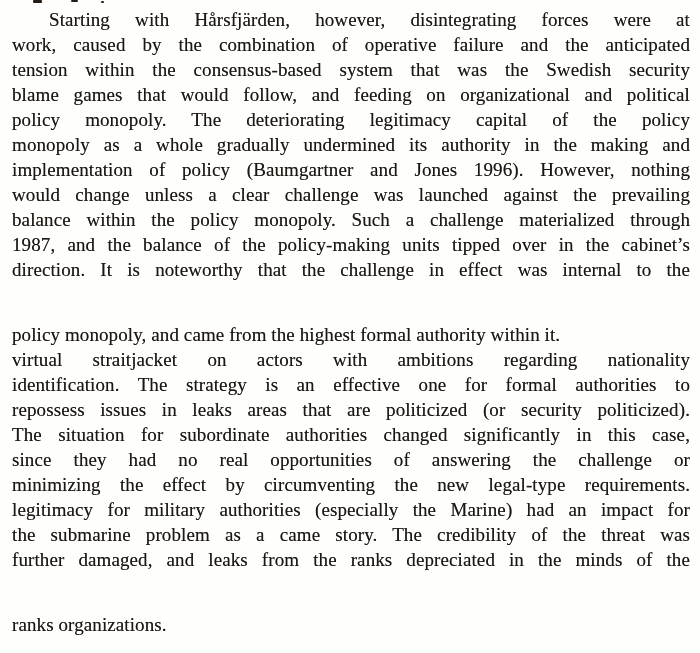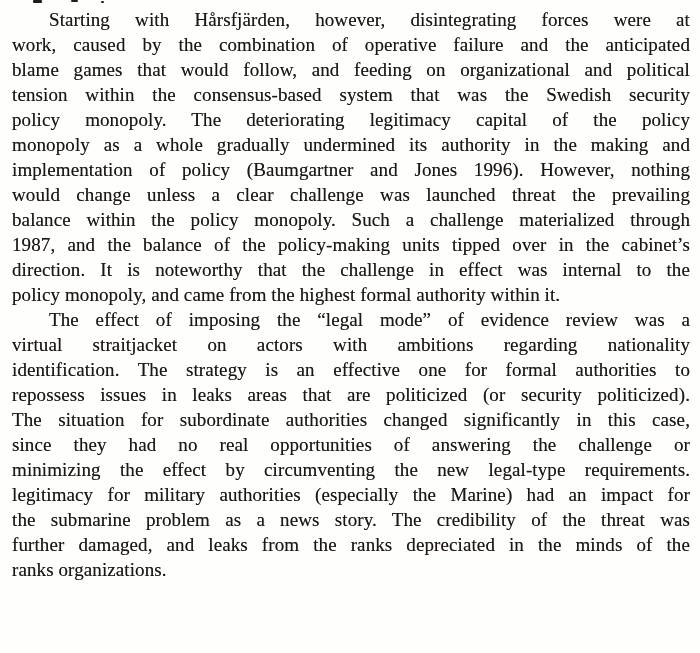--- a/index.html
+++ b/index.html
@@ -35,20 +35,21 @@
     line-height: 25px;
     text-align: justify;
     text-align-last: justify;
     white-space: nowrap;
     overflow: visible;
   }
   .line.indent { padding-left: 37px; }
   .line.last {
     text-align: right;
     text-align-last: left;
+    margin-top: 40px;
   }
   
   .frag {
     position: absolute;
     background: #221c15;
     border-radius: 1px;
   }
   .frag-1 { left: 33px; top: 0; width: 9px;  height: 3px; }
   .frag-2 { left: 71px; top: 0; width: 7px;  height: 2px; }
   .frag-3 { left: 101px; top: 1px; width: 3px; height: 2px; }
@@ -58,38 +59,37 @@
 
 <div class="page">
   <div class="frag frag-1"></div>
   <div class="frag frag-2"></div>
   <div class="frag frag-3"></div>
 
   <div class="text-block">
     <div class="paragraph">
         <div class="line indent">Starting with Hårsfjärden, however, disintegrating forces were at</div>
         <div class="line">work, caused by the combination of operative failure and the anticipated</div>
+        <div class="line">tension within the consensus-based system that was the Swedish security</div>
         <div class="line">blame games that would follow, and feeding on organizational and political</div>
-        <div class="line">tension within the consensus-based system that was the Swedish security</div>
         <div class="line">policy monopoly. The deteriorating legitimacy capital of the policy</div>
         <div class="line">monopoly as a whole gradually undermined its authority in the making and</div>
         <div class="line">implementation of policy (Baumgartner and Jones 1996). However, nothing</div>
-        <div class="line">would change unless a clear challenge was launched threat the prevailing</div>
+        <div class="line">would change unless a clear challenge was launched against the prevailing</div>
         <div class="line">balance within the policy monopoly. Such a challenge materialized through</div>
         <div class="line">1987, and the balance of the policy-making units tipped over in the cabinet’s</div>
         <div class="line">direction. It is noteworthy that the challenge in effect was internal to the</div>
         <div class="line last">policy monopoly, and came from the highest formal authority within it.</div>
       </div>
     <div class="paragraph">
-        <div class="line indent">The effect of imposing the “legal mode” of evidence review was a</div>
         <div class="line">virtual straitjacket on actors with ambitions regarding nationality</div>
         <div class="line">identification. The strategy is an effective one for formal authorities to</div>
         <div class="line">repossess issues in leaks areas that are politicized (or security politicized).</div>
         <div class="line">The situation for subordinate authorities changed significantly in this case,</div>
         <div class="line">since they had no real opportunities of answering the challenge or</div>
         <div class="line">minimizing the effect by circumventing the new legal-type requirements.</div>
         <div class="line">legitimacy for military authorities (especially the Marine) had an impact for</div>
-        <div class="line">the submarine problem as a news story. The credibility of the threat was</div>
+        <div class="line">the submarine problem as a came story. The credibility of the threat was</div>
         <div class="line">further damaged, and leaks from the ranks depreciated in the minds of the</div>
         <div class="line last">ranks organizations.</div>
       </div>
   </div>
 </div>
 
 </body></html>

